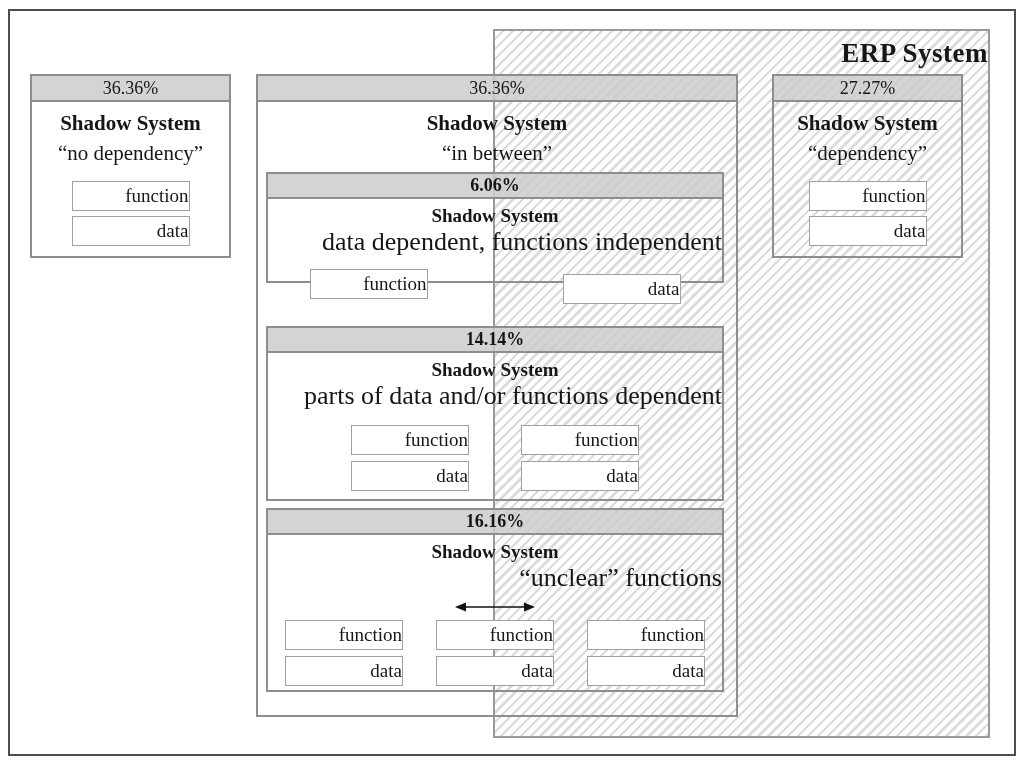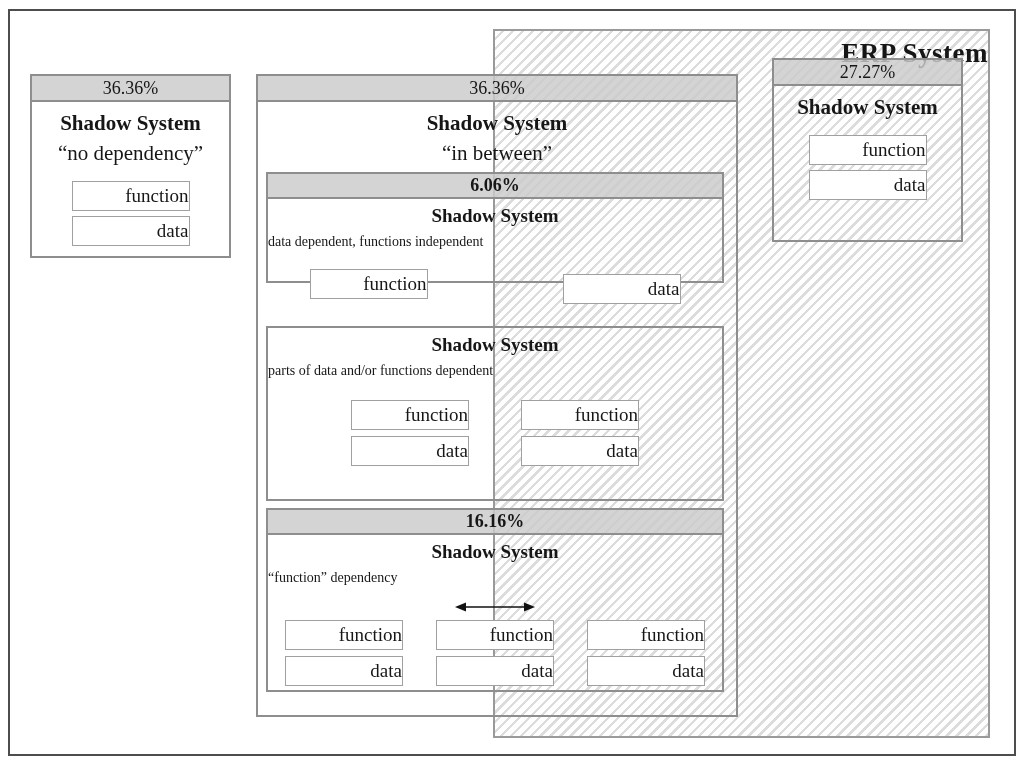--- a/index.html
+++ b/index.html
@@ -38,41 +38,41 @@
   .hdr-sm {
     height:25px; line-height:23px; text-align:center;
     font-size:18px; font-weight:bold;
     background:rgba(202,202,202,0.82);
     border-bottom:2px solid #8e8e8e;
   }
 
   .title   { margin-top:6px; text-align:center; font-size:21px; font-weight:bold; line-height:30px; }
   .subtitle{ text-align:center; font-size:21px; line-height:30px; }
   .title-sm   { margin-top:4px; text-align:center; font-size:19px; font-weight:bold; line-height:26px; }
-  .subtitle-sm{ text-align:left; font-size:14px; line-height:26px; }
+  .subtitle-sm{ text-align:right; font-size:26px; line-height:26px; }
 
   .chip {
     width:118px; height:30px; line-height:28px; margin:0 auto;
     background:#ffffff; border:1px solid #a0a0a0;
     text-align:right; font-size:19px;
   }
   .chip + .chip { margin-top:5px; }
 
   .chip-row { display:flex; justify-content:center; gap:52px; }
   .col .chip { margin:0; }
   .col .chip + .chip { margin-top:6px; }
 
   .row3 { display:flex; justify-content:space-between; padding:0 17px; }
 
   .arrow-wrap { text-align:center; margin-top:8px; height:13px; }
 
   
   .left-box  { left:30px;  top:74px; width:201px; height:184px; }
   .mid-box   { left:256px; top:74px; width:482px; height:643px; }
-  .right-box { left:772px; top:58px; width:191px; height:184px; }
+  .right-box { left:772px; top:74px; width:191px; height:184px; }
 
   .sub1 { left:266px; top:172px; width:458px; height:111px; }
   .sub2 { left:266px; top:326px; width:458px; height:175px; }
   .sub3 { left:266px; top:508px; width:458px; height:184px; }
 
   .left-box .chip-stack, .right-box .chip-stack { margin-top:13px; }
   .sub1 .chip-row { margin-top:14px; }
   .sub2 .chip-row { margin-top:16px; }
   .sub3 .row3 { margin-top:8px; }
 </style>
@@ -107,38 +107,39 @@
     <div class="hdr-sm">6.06%</div>
     <div class="title-sm">Shadow System</div>
     <div class="subtitle-sm">data dependent, functions independent</div>
     <div class="chip-row">
       <div class="chip">function</div>
       <div class="chip">data</div>
     </div>
   </div>
 
   <div class="box sub2">
+    <div class="hdr-sm">14.14%</div>
     <div class="title-sm">Shadow System</div>
     <div class="subtitle-sm">parts of data and/or functions dependent</div>
     <div class="chip-row">
       <div class="col">
         <div class="chip">function</div>
         <div class="chip">data</div>
       </div>
       <div class="col">
         <div class="chip">function</div>
         <div class="chip">data</div>
       </div>
     </div>
   </div>
 
   <div class="box sub3">
     <div class="hdr-sm">16.16%</div>
     <div class="title-sm">Shadow System</div>
-    <div class="subtitle-sm">“function” dependency</div>
+    <div class="subtitle-sm">“unclear” functions</div>
     <div class="arrow-wrap">
       <svg width="80" height="12" viewBox="0 0 80 12">
         <line x1="8" y1="6" x2="72" y2="6" stroke="#111" stroke-width="1.6"></line>
         <polygon points="0,6 11,1.5 11,10.5" fill="#111"></polygon>
         <polygon points="80,6 69,1.5 69,10.5" fill="#111"></polygon>
       </svg>
     </div>
     <div class="row3">
       <div class="col">
         <div class="chip">function</div>
@@ -151,19 +152,20 @@
       <div class="col">
         <div class="chip">function</div>
         <div class="chip">data</div>
       </div>
     </div>
   </div>
 
   <div class="box right-box">
     <div class="hdr">27.27%</div>
     <div class="title">Shadow System</div>
+    <div class="subtitle">“dependency”</div>
     <div class="chip-stack">
       <div class="chip">function</div>
       <div class="chip">data</div>
     </div>
   </div>
 
 </div>
 
 </body></html>

